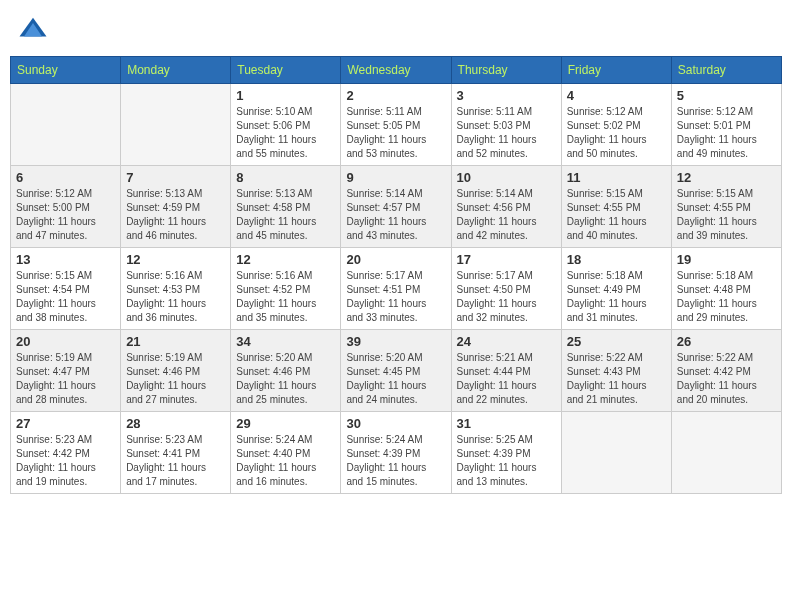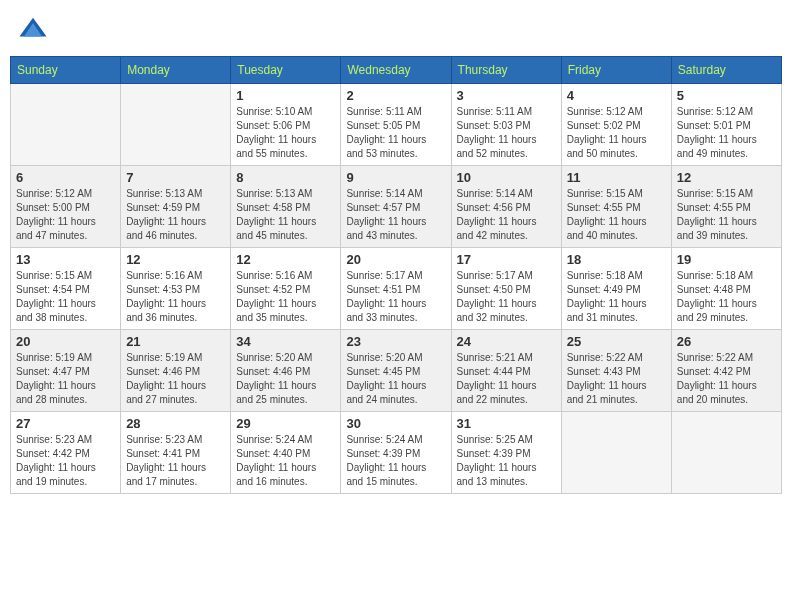--- a/index.html
+++ b/index.html
@@ -219,21 +219,21 @@
         </td>
         <td>
           <span class="day-number">21</span>
           <div class="day-detail">Sunrise: 5:19 AM<br>Sunset: 4:46 PM<br>Daylight: 11 hours and 27 minutes.</div>
         </td>
         <td>
           <span class="day-number">34</span>
           <div class="day-detail">Sunrise: 5:20 AM<br>Sunset: 4:46 PM<br>Daylight: 11 hours and 25 minutes.</div>
         </td>
         <td>
-          <span class="day-number">23</span>
+          <span class="day-number">39</span>
           <div class="day-detail">Sunrise: 5:20 AM<br>Sunset: 4:45 PM<br>Daylight: 11 hours and 24 minutes.</div>
         </td>
         <td>
           <span class="day-number">24</span>
           <div class="day-detail">Sunrise: 5:21 AM<br>Sunset: 4:44 PM<br>Daylight: 11 hours and 22 minutes.</div>
         </td>
         <td>
           <span class="day-number">25</span>
           <div class="day-detail">Sunrise: 5:22 AM<br>Sunset: 4:43 PM<br>Daylight: 11 hours and 21 minutes.</div>
         </td>

